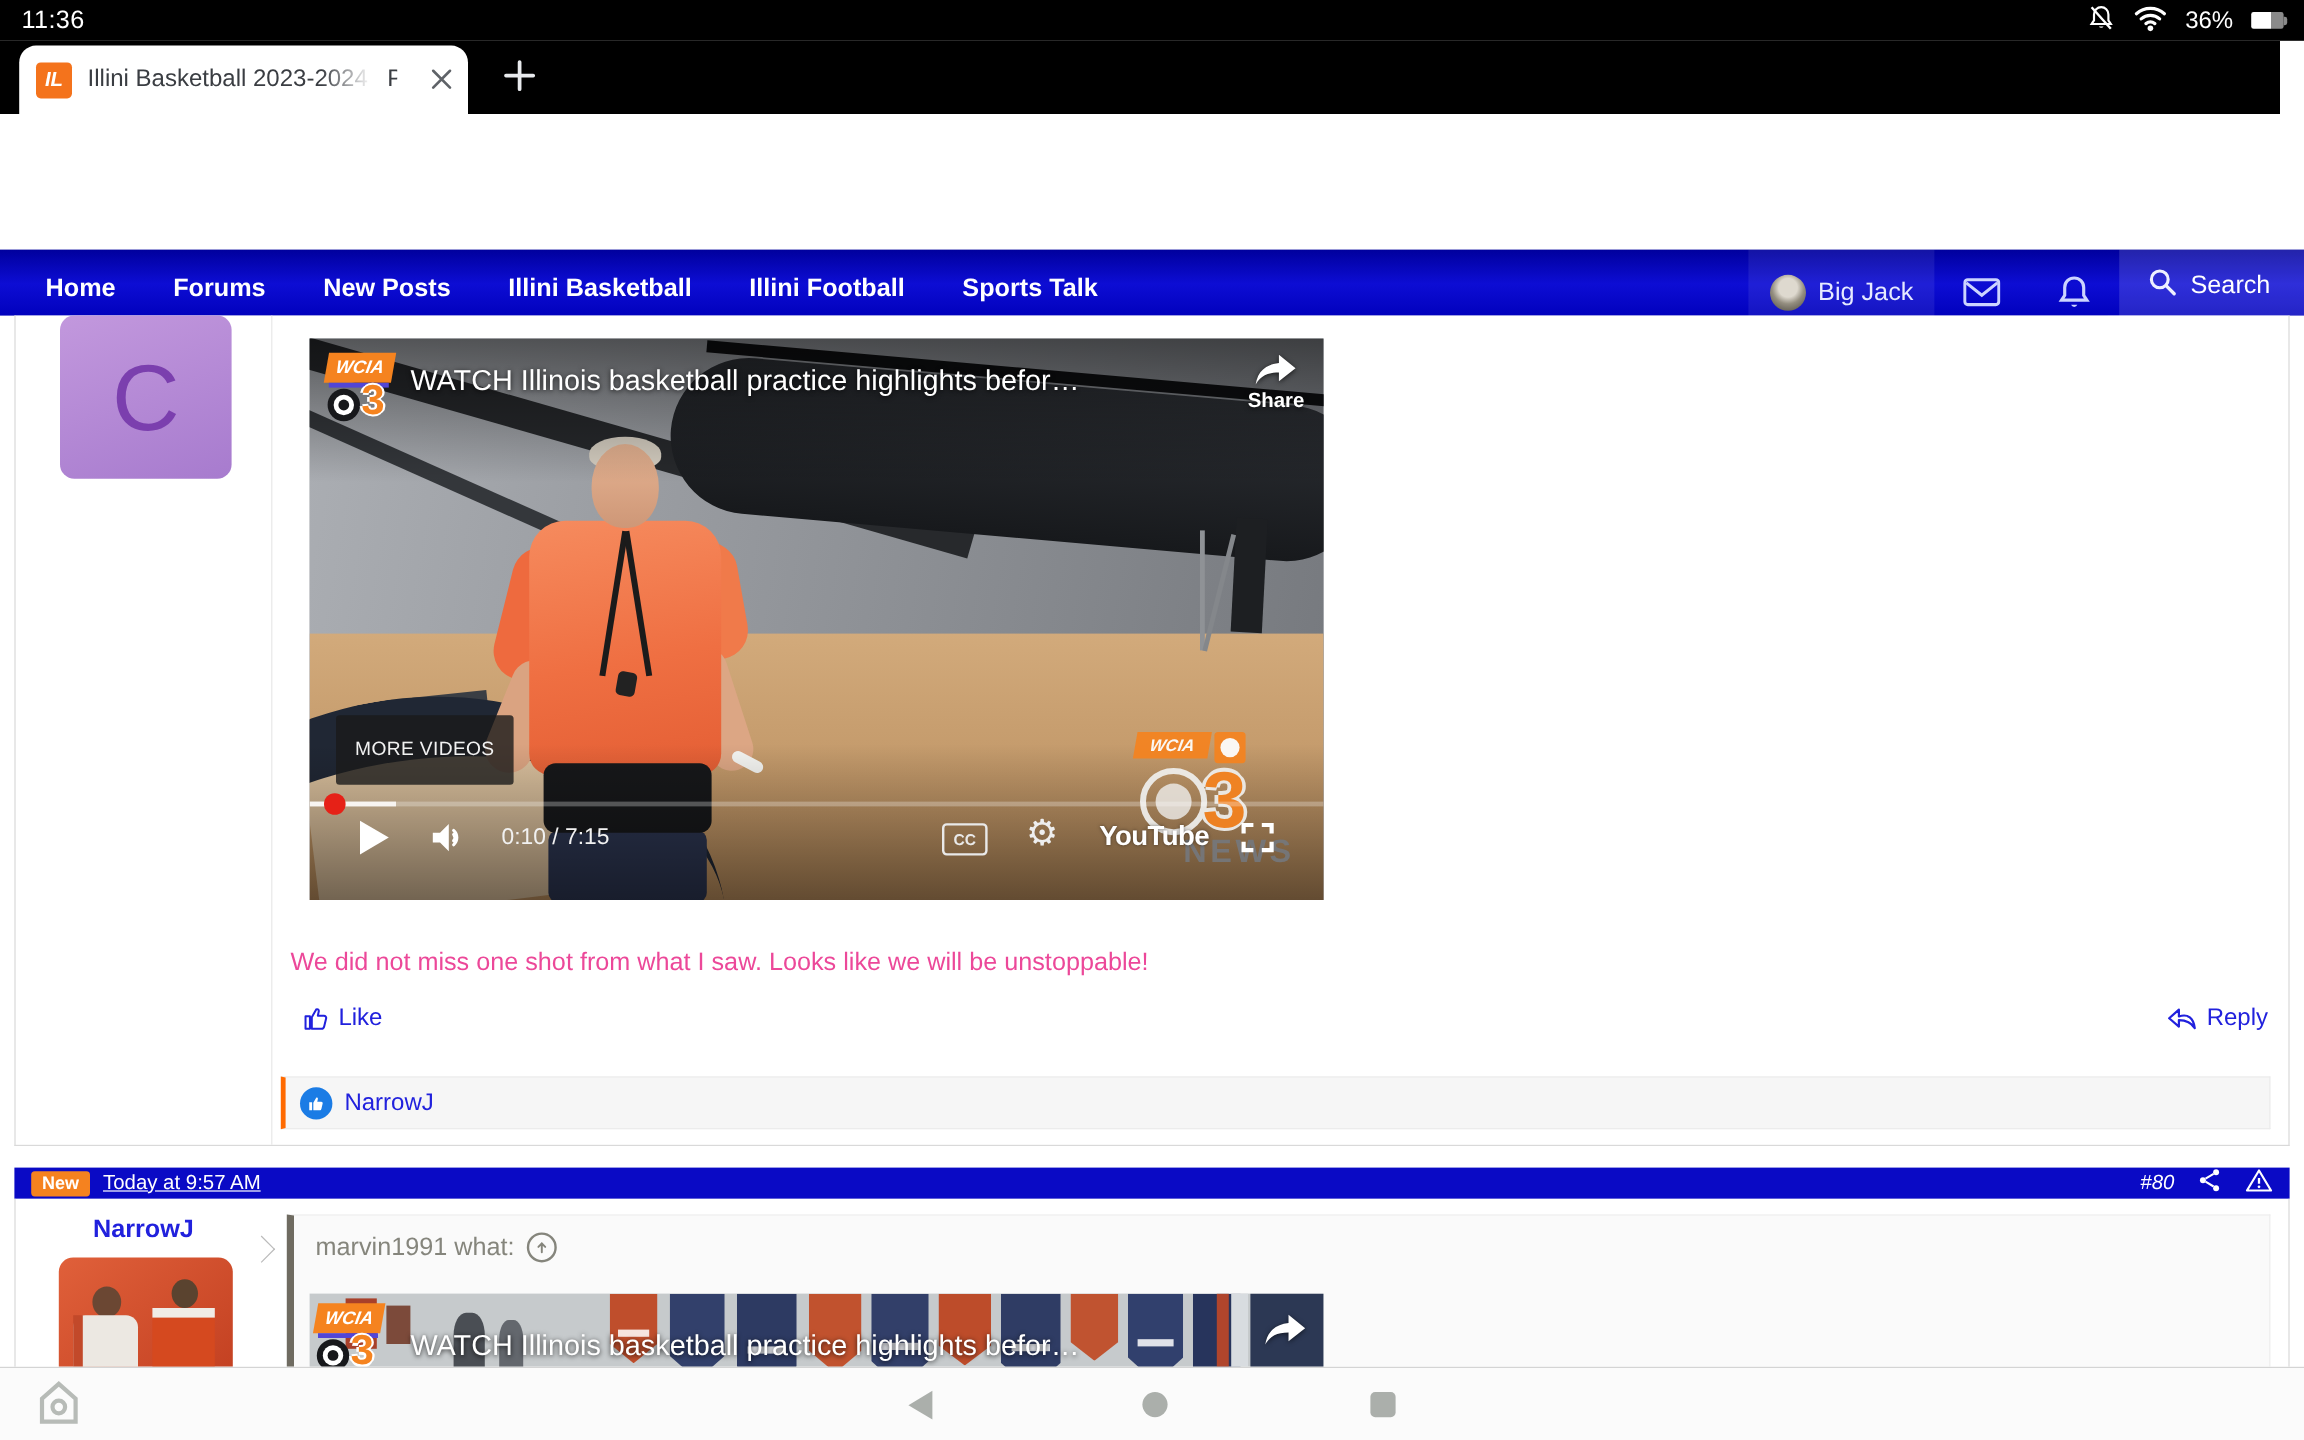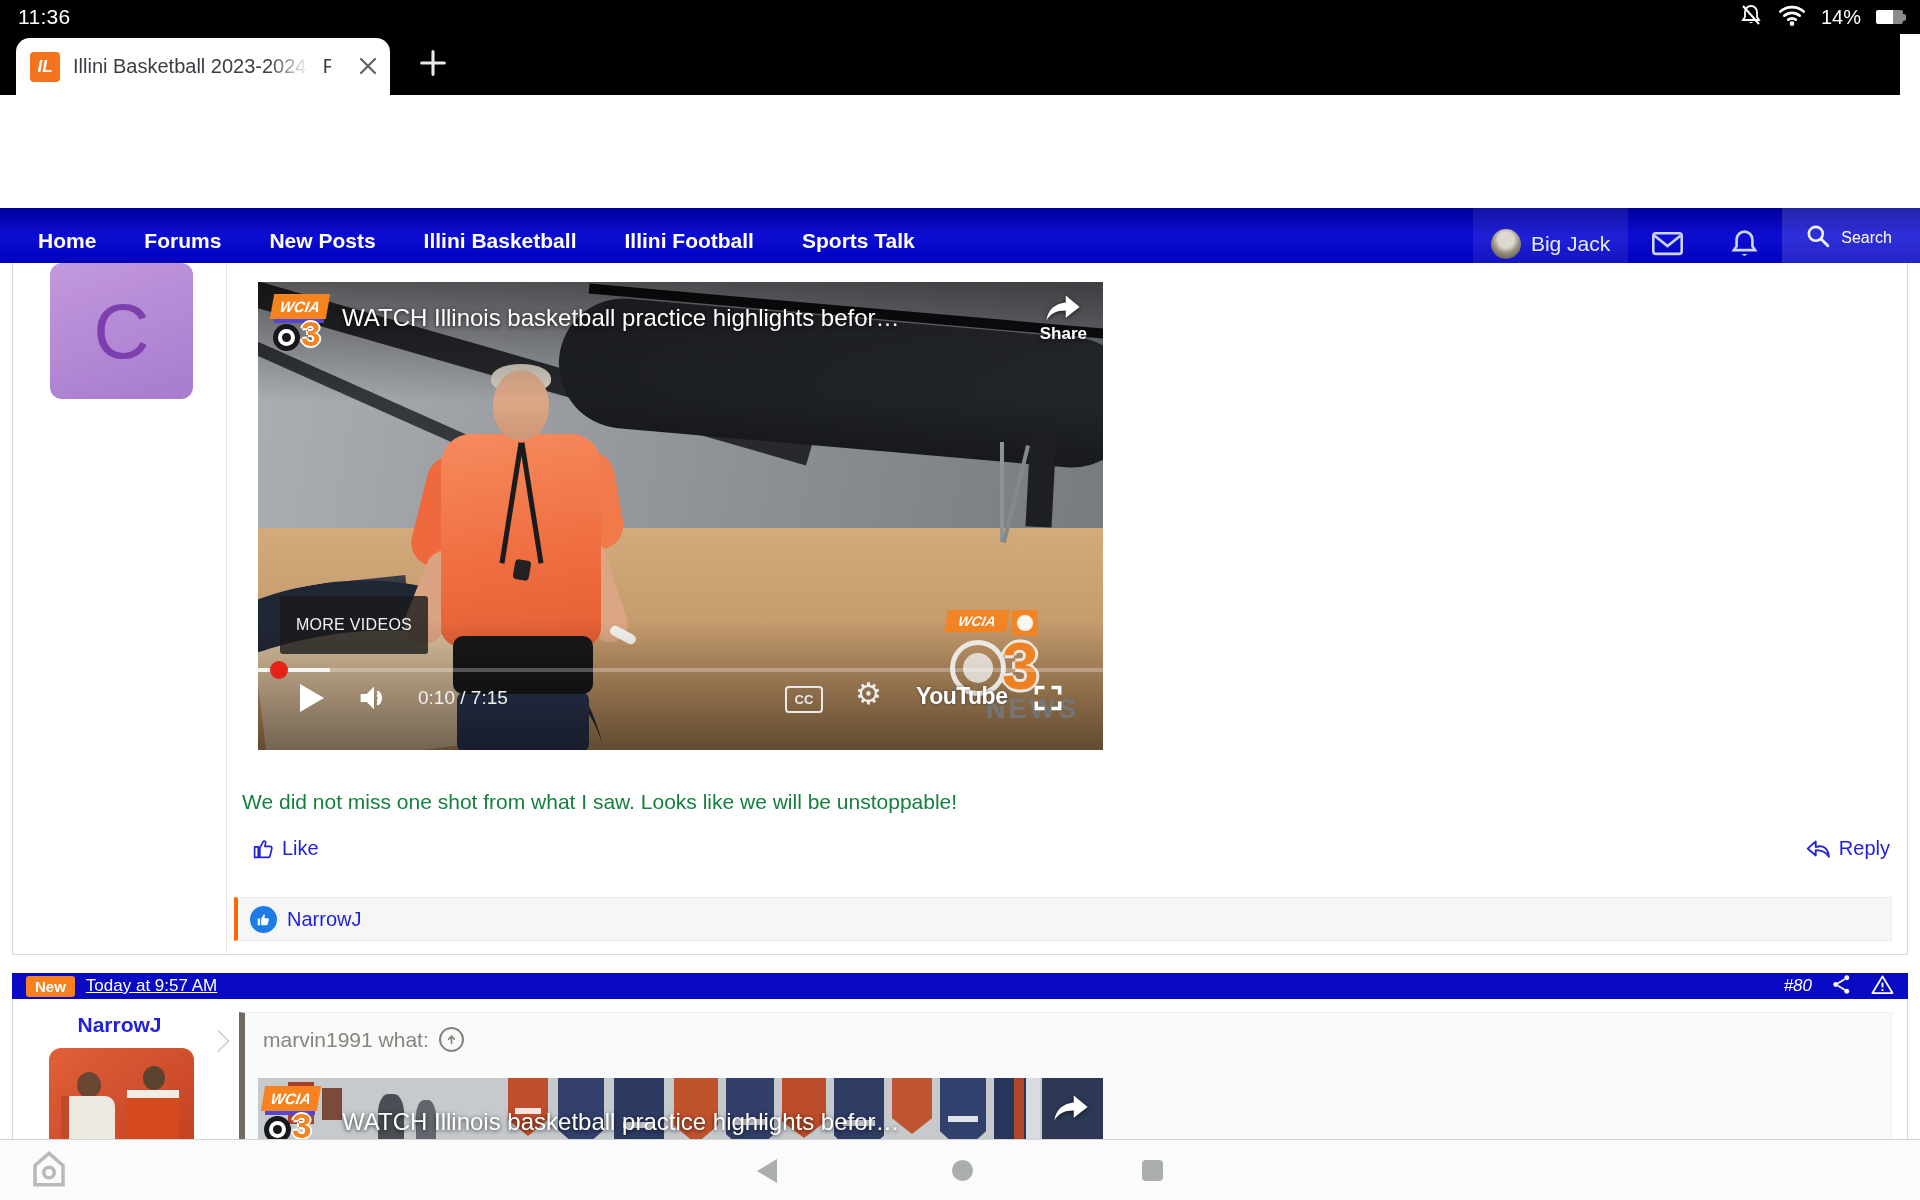--- a/index.html
+++ b/index.html
@@ -45,21 +45,21 @@
   .nav-items{position:absolute;left:38px;top:0;height:66px;display:flex;align-items:center;}
   .nav-item{color:#fff;font-weight:bold;font-size:21px;padding:0 24px;cursor:pointer;}
   .nav-item:first-child{padding-left:0;}
   .nav-right{position:absolute;right:0;top:0;height:71px;display:flex;align-items:stretch;}
   .nav-user{display:flex;align-items:center;gap:10px;padding:0 18px;background:rgba(255,255,255,.08);}
   .nav-avatar{width:30px;height:30px;border-radius:50%;
        background:radial-gradient(circle at 50% 36%,#ded9cf 0 32%,#948e80 55%,#57534b 90%);}
   .nav-username{color:#e6eaff;font-size:21px;}
   .nav-ic{display:flex;align-items:center;padding:0 24px;}
   .nav-search{display:flex;align-items:center;gap:11px;padding:0 28px 12px 24px;background:rgba(255,255,255,.14);
-              color:#fff;font-size:16px;}
+              color:#fff;font-size:21px;}
 
   
   #post1{position:absolute;left:12px;top:263px;width:1896px;height:692px;background:#fff;box-sizing:border-box;
          border-left:1px solid #d9d9d9;border-right:1px solid #d9d9d9;border-bottom:1px solid #d9d9d9;}
   .avcol{position:absolute;left:0;top:0;width:213px;height:100%;border-right:1px solid #e8e8e8;}
   .c-avatar{position:absolute;left:37px;top:0;width:143px;height:136px;border-radius:12px;
        background:linear-gradient(160deg,#c298dd,#a77bce);color:#7b3fae;font-size:78px;
        display:flex;align-items:center;justify-content:center;}
 
   
@@ -132,21 +132,21 @@
   .wm-top{position:absolute;left:0;top:0;width:62px;height:22px;background:#f5831f;transform:skewX(-10deg);
        color:#fff;font-weight:bold;font-style:italic;font-size:14px;display:flex;align-items:center;justify-content:center;}
   .wm-sq{position:absolute;left:66px;top:0;width:26px;height:26px;background:#f5831f;border-radius:3px;}
   .wm-sq i{position:absolute;inset:5px;background:#fff;border-radius:50%;}
   .wm-eye{position:absolute;left:4px;top:30px;width:46px;height:46px;border:5px solid #f0f0ee;border-radius:50%;}
   .wm-eye i{position:absolute;inset:8px;background:rgba(240,240,238,.85);border-radius:50%;}
   .wm-3{position:absolute;left:56px;top:18px;font-size:66px;font-weight:bold;color:#f5831f;
        text-shadow:-3px 0 #f0f0ee,3px 0 #f0f0ee,0 3px #f0f0ee,0 -3px #f0f0ee;}
   .wm-news{position:absolute;left:40px;top:84px;font-size:27px;font-weight:bold;letter-spacing:3px;color:rgba(116,120,126,.95);}
 
-  .p1-body{position:absolute;left:229px;top:506px;font-size:21px;color:#15803d;}
+  .p1-body{position:absolute;left:229px;top:506px;font-size:21px;color:#ec4899;}
   .act-like{position:absolute;left:239px;top:574px;display:flex;align-items:center;gap:7px;color:#2121dd;font-size:20px;}
   .act-reply{position:absolute;right:17px;top:574px;display:flex;align-items:center;gap:7px;color:#2121dd;font-size:20px;}
   .rxbar{position:absolute;left:221px;top:634px;right:15px;height:44px;background:#f6f6f6;box-sizing:border-box;
        border:1px solid #ececec;border-left:4px solid #ff6a00;display:flex;align-items:center;gap:10px;padding-left:12px;}
   .rx-badge{width:27px;height:27px;border-radius:50%;background:#1b7ce5;display:flex;align-items:center;justify-content:center;}
   .rx-name{color:#2121dd;font-size:20px;}
 
   
   #divbar{position:absolute;left:12px;top:973px;width:1896px;height:26px;background:#0a0ac5;color:#fff;
        display:flex;align-items:center;box-sizing:border-box;padding:0 14px;}
@@ -212,21 +212,21 @@
         </svg>
     </span>
     <span>
       <svg width="28" height="24" viewBox="0 0 24 20">
           <path d="M2 7a15 15 0 0 1 20 0" fill="none" stroke="#fff" stroke-width="2.3" stroke-linecap="round"></path>
           <path d="M5.4 10.6a10 10 0 0 1 13.2 0" fill="none" stroke="#fff" stroke-width="2.3" stroke-linecap="round"></path>
           <path d="M8.8 14a5.4 5.4 0 0 1 6.4 0" fill="none" stroke="#fff" stroke-width="2.3" stroke-linecap="round"></path>
           <circle cx="12" cy="17.4" r="2" fill="#fff"></circle>
         </svg>
     </span>
-    <span class="sb-pct">14%</span>
+    <span class="sb-pct">36%</span>
     <span class="sb-batt">
         <i class="body"></i>
         <i class="tip"></i>
       </span>
   </div>
 </div>
 
 <div id="tabstrip">
   <div class="tab">
     <span class="favicon">IL</span>

